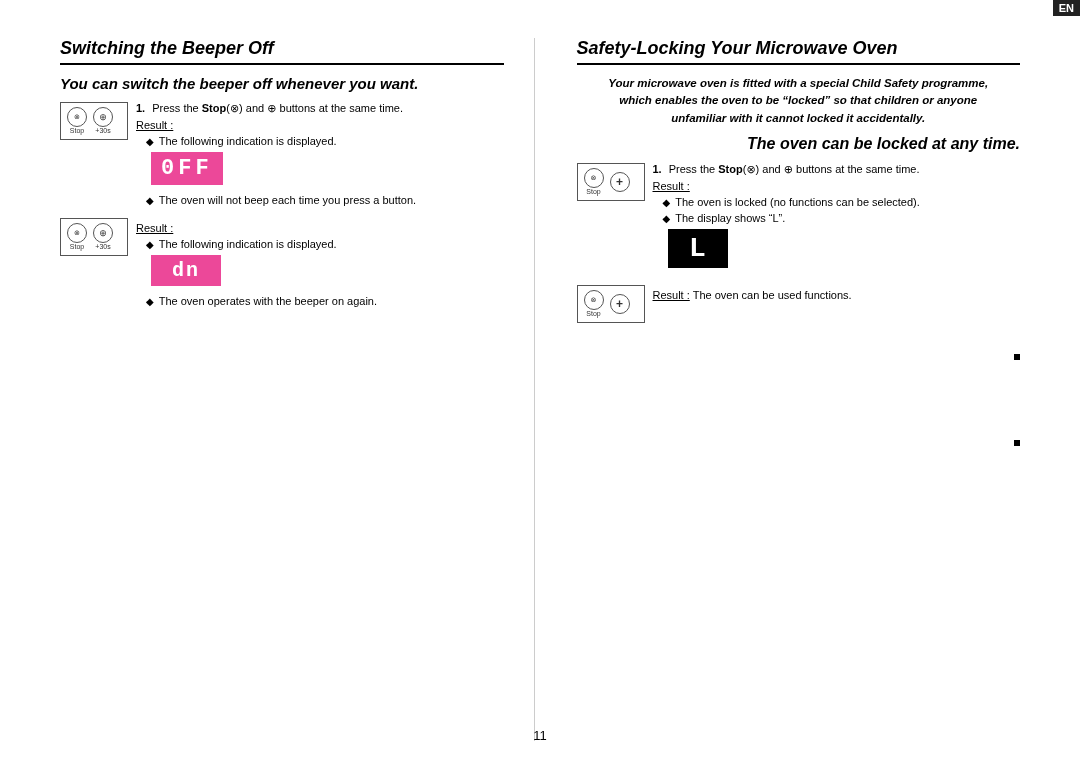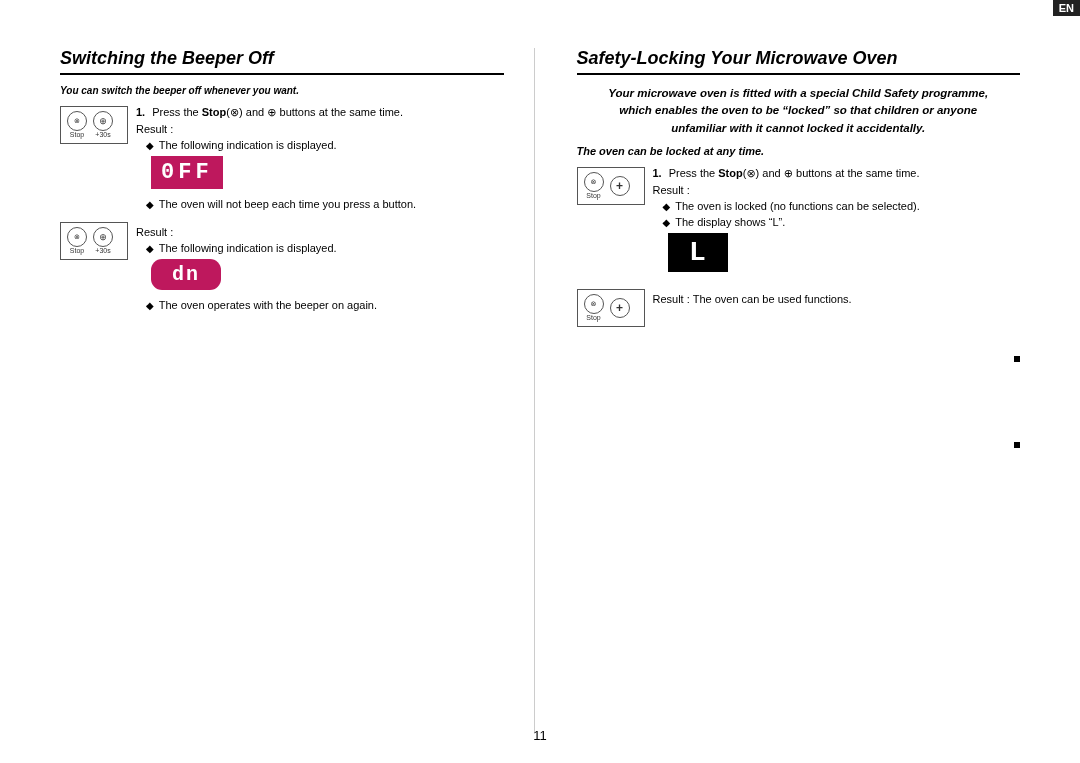--- a/index.html
+++ b/index.html
@@ -9,27 +9,28 @@
       background: #fff;
       font-family: Arial, Helvetica, sans-serif;
       font-size: 11px;
       color: #000;
       overflow: hidden;
     }
     .page {
       width: 1080px;
       height: 763px;
       position: relative;
-      padding: 48px 60px 30px 60px;
+      padding: 30px 60px 30px 60px;
     }
     .columns {
       display: flex;
       gap: 12px;
       width: 100%;
       height: 100%;
+      margin-top: 8px;
     }
     .left-col {
       flex: 1;
       padding-right: 30px;
       border-right: 1px solid #ccc;
     }
     .right-col {
       flex: 1;
       padding-left: 30px;
       position: relative;
@@ -38,21 +39,21 @@
       font-style: italic;
       font-size: 18px;
       font-weight: bold;
       border-bottom: 2px solid #000;
       padding-bottom: 4px;
       margin-bottom: 10px;
     }
     .subtitle {
       font-style: italic;
       font-weight: bold;
-      font-size: 10px;
+      font-size: 15px;
       margin-bottom: 10px;
     }
     .step-block {
       display: flex;
       align-items: flex-start;
       margin-bottom: 12px;
       gap: 8px;
     }
     .button-diagram {
       display: flex;
@@ -93,35 +94,36 @@
       font-weight: bold;
     }
     .step-content {
       flex: 1;
     }
     .step-number {
       font-weight: bold;
       margin-right: 4px;
     }
     .result-label {
+      text-decoration: underline;
       font-style: normal;
     }
     .bullet-item {
       display: flex;
       align-items: flex-start;
       margin-top: 4px;
       margin-left: 10px;
     }
     .bullet-diamond {
       margin-right: 5px;
       font-size: 10px;
       margin-top: 1px;
     }
     .display-box {
-      background: #be185d;
+      background: #ec4899;
       color: #fff;
       font-family: 'Courier New', monospace;
       font-size: 22px;
       font-weight: bold;
       padding: 4px 10px;
       display: inline-block;
       margin: 5px 0 5px 15px;
       letter-spacing: 4px;
       min-width: 70px;
       text-align: center;
@@ -159,22 +161,23 @@
       font-style: italic;
       font-weight: bold;
       font-size: 11.5px;
       margin-bottom: 8px;
       line-height: 1.5;
       text-align: center;
     }
     .oven-subtitle {
       font-style: italic;
       font-weight: bold;
-      font-size: 11px;
+      font-size: 16px;
       margin-bottom: 10px;
+      text-align: right;
     }
   </style>
 </head>
 <body>
 
 <div class="page">
 
   <div class="en-badge">EN</div>
 
   <div class="columns">
@@ -231,21 +234,21 @@
           </div>
         </div>
         <div class="step-content">
           <div style="margin-top:4px;">
             <span class="result-label">Result :</span>
           </div>
           <div class="bullet-item">
             <span class="bullet-diamond">◆</span>
             <span>The following indication is displayed.</span>
           </div>
-          <div class="display-box" style="font-size:20px;letter-spacing:2px;border-radius:11px;">dn</div>
+          <div class="display-box" style="font-size:20px;letter-spacing:2px;">dn</div>
           <div class="bullet-item">
             <span class="bullet-diamond">◆</span>
             <span>The oven operates with the beeper on again.</span>
           </div>
         </div>
       </div>
     </div>
 
     <div class="right-col">
       <div class="section-title">Safety-Locking Your Microwave Oven</div>

